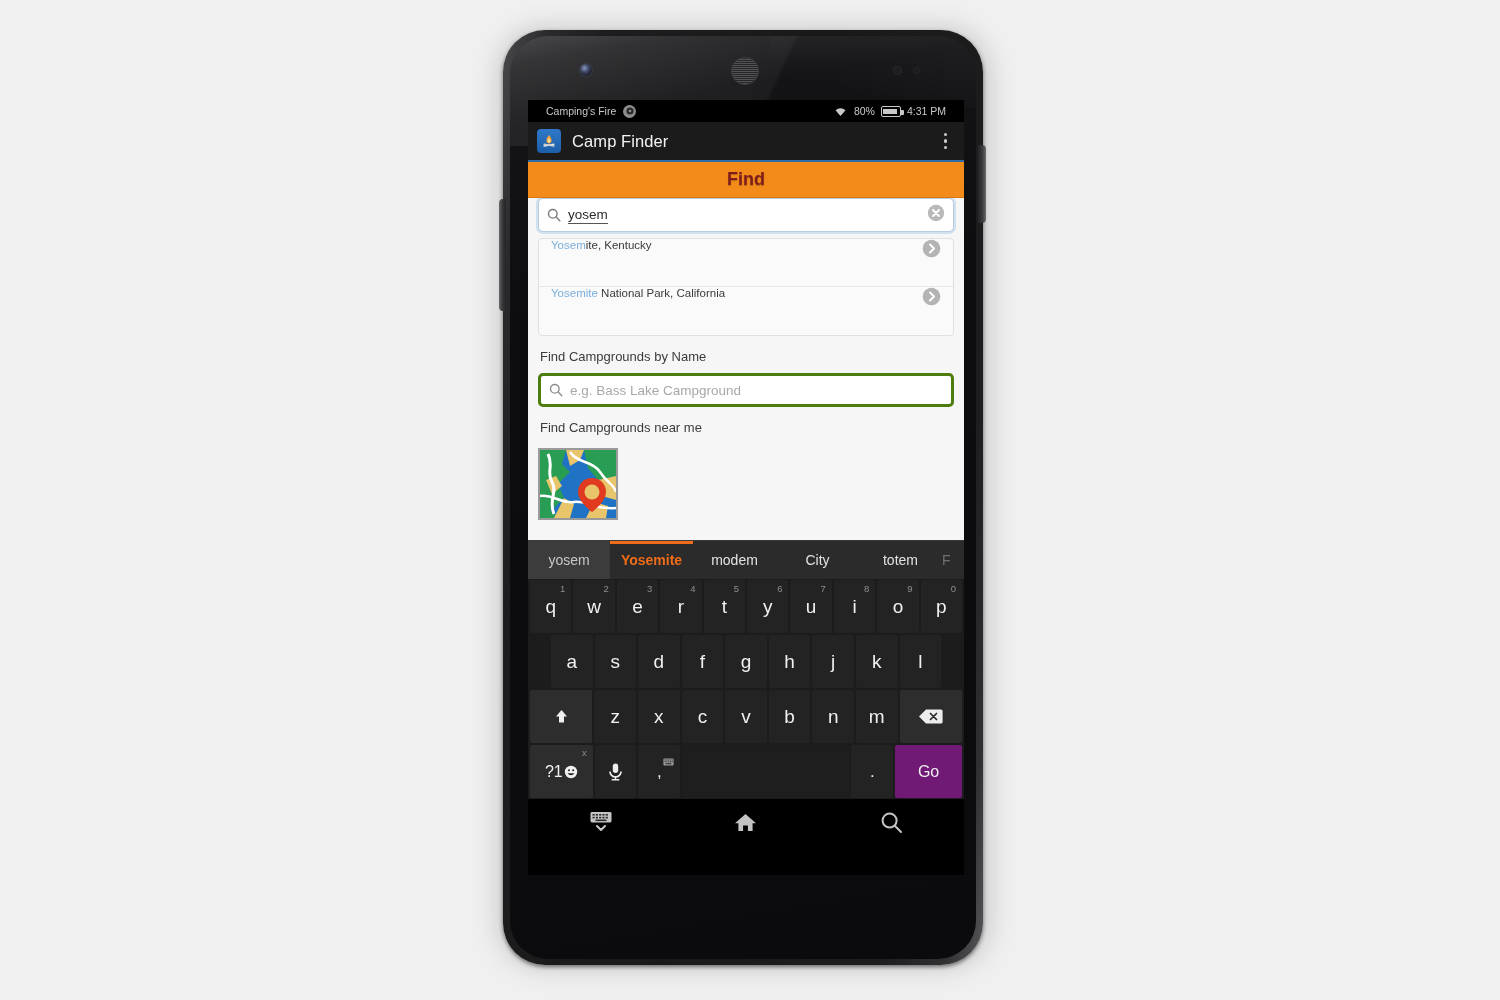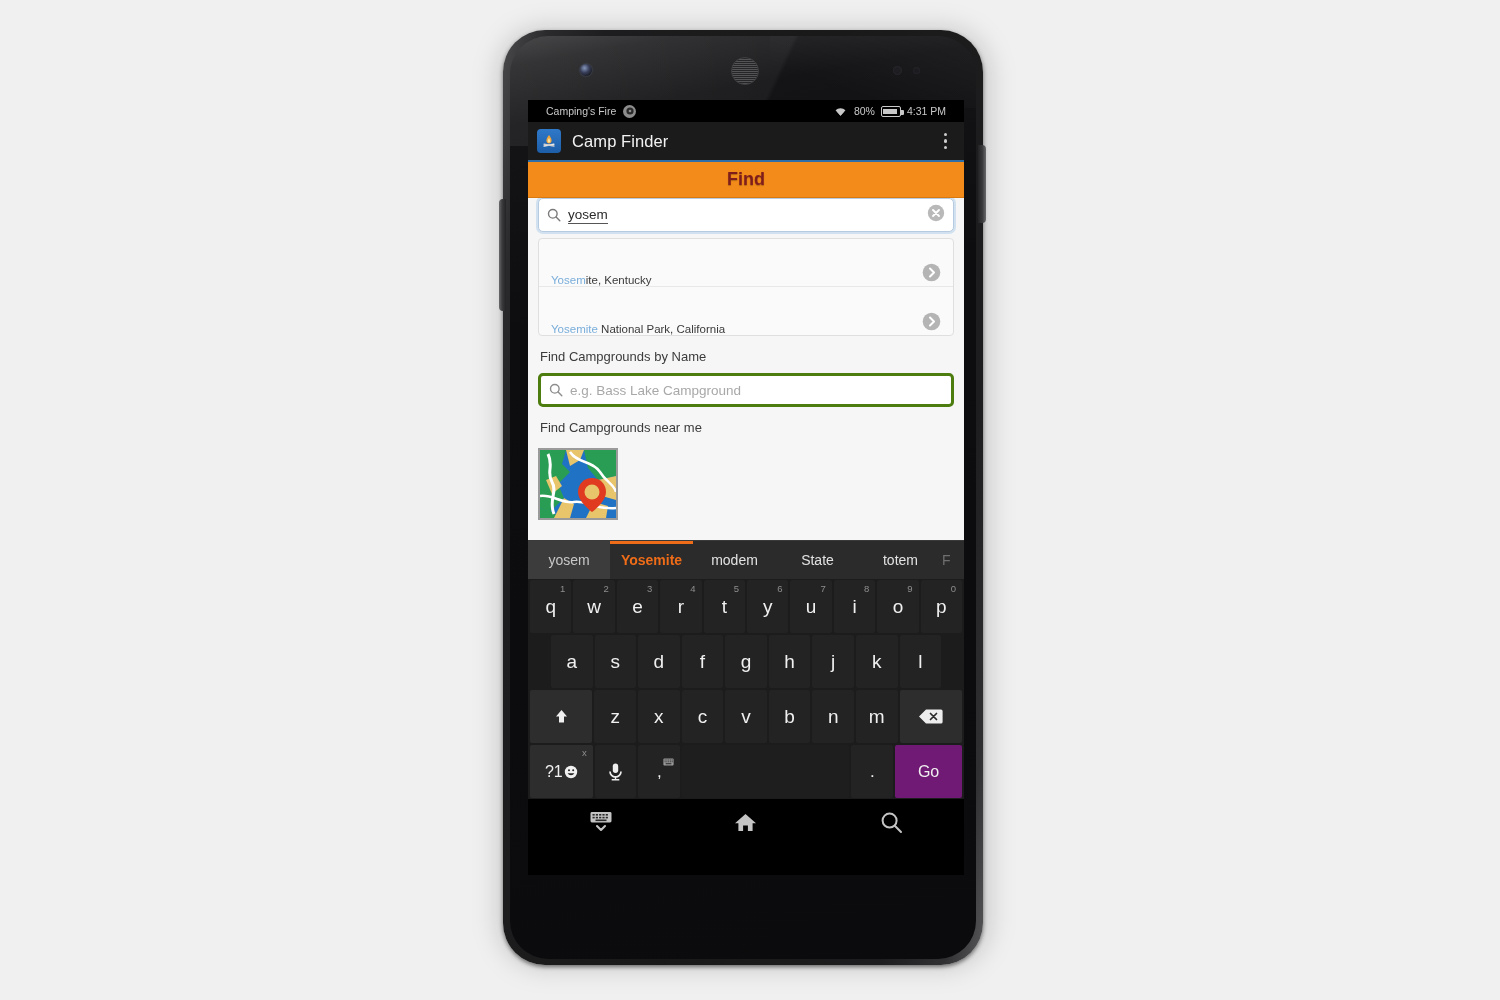--- a/index.html
+++ b/index.html
@@ -136,21 +136,21 @@
   .searchbox.plain { box-shadow:none; border:3px solid #4d7c0f; }
   .mag { flex:none; margin-right:7px; }
   .sb-text { font-size:13.5px; color:#2b2b2b; border-bottom:1px solid #555; line-height:17px; }
   .sb-placeholder { font-size:13.5px; color:#a8a8a8; }
   .clear-btn { margin-left:auto; flex:none; cursor:pointer; }
 
   .suggestions {
     margin-top: 6px; background:#fafafa; border:1px solid #dfdfdf; border-radius:4px;
   }
   .sugg-row {
-    height: 48px; display:flex; align-items:flex-end; padding: 0 12px;
+    height: 48px; display:flex; align-items:flex-start; padding: 0 12px;
     border-bottom: 1px solid #e8e8e8;
   }
   .sugg-row:last-child { border-bottom:none; }
   .sugg-text { font-size:11.5px; color:#3a3a3a; }
   .sugg-text .hl { color:#7aaedb; }
   .chev { margin-left:auto; flex:none; }
 
   .map-thumb {
     width: 80px; height: 72px; border:2px solid #9a9a9a; margin-top: 4px;
     position: relative; overflow:hidden; background:#1f72c4;
@@ -326,21 +326,21 @@
         </svg>
       </div>
     </div>
 
     <div class="kb">
 
       <div class="sugg-bar">
         <div class="sugg-cell typed">yosem</div>
         <div class="sugg-cell best">Yosemite</div>
         <div class="sugg-cell">modem</div>
-        <div class="sugg-cell">State</div>
+        <div class="sugg-cell">City</div>
         <div class="sugg-cell">totem</div>
         <div class="sugg-cell cut">F</div>
       </div>
 
       <div class="kb-row">
         <div class="key">
             <span class="num">1</span>
             <span>q</span>
           </div>
         <div class="key">

